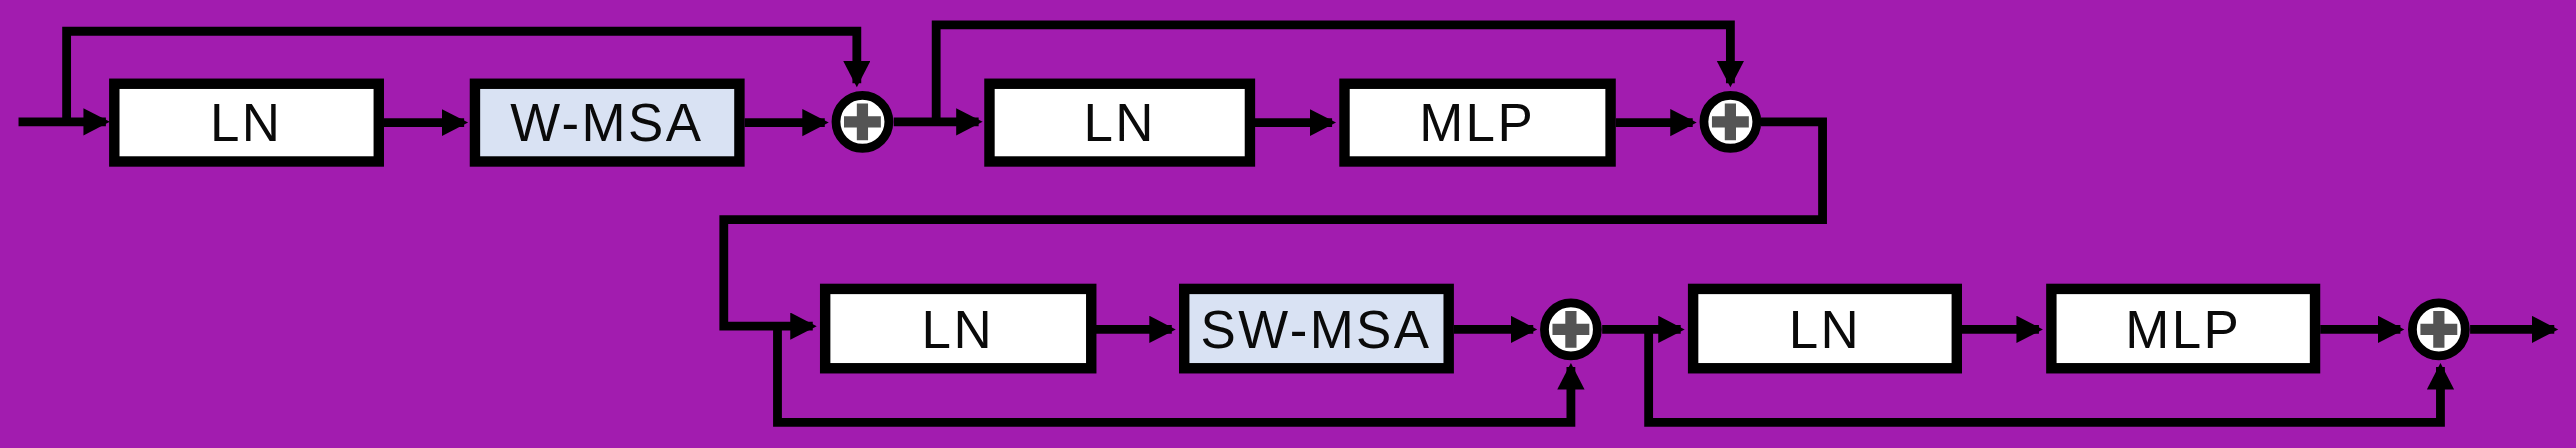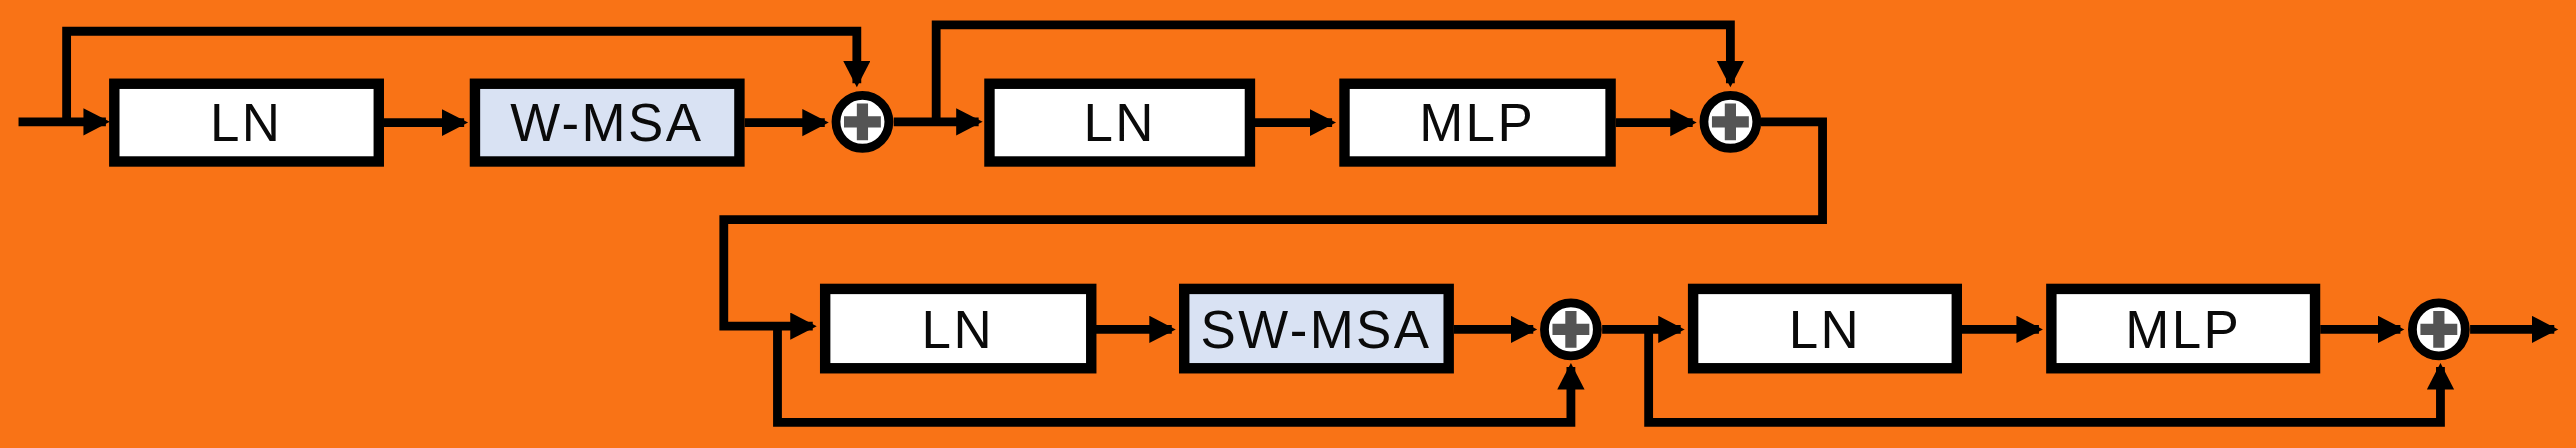--- a/index.html
+++ b/index.html
@@ -1,20 +1,20 @@
 <!DOCTYPE html>
 <html style="font-size:13px"><head>
 <meta charset="utf-8">
 <style>
   html, body { margin: 0; padding: 0; background: #ffffff; }
   .canvas {
     position: relative;
     width: 2576px;
     height: 448px;
-    background: #f97316;
+    background: #a21caf;
     overflow: hidden;
   }
   svg { display: block; }
   .flowline { stroke: #000000; stroke-width: 11; fill: none; stroke-linejoin: miter; }
   .boxline  { stroke: #000000; stroke-width: 13; }
   .addring  { stroke: #000000; stroke-width: 11; }
   .cross    { stroke-width: 14; fill: none; }
   .blklabel {
     font-family: "Liberation Sans", "DejaVu Sans", sans-serif;
     font-size: 66px;

